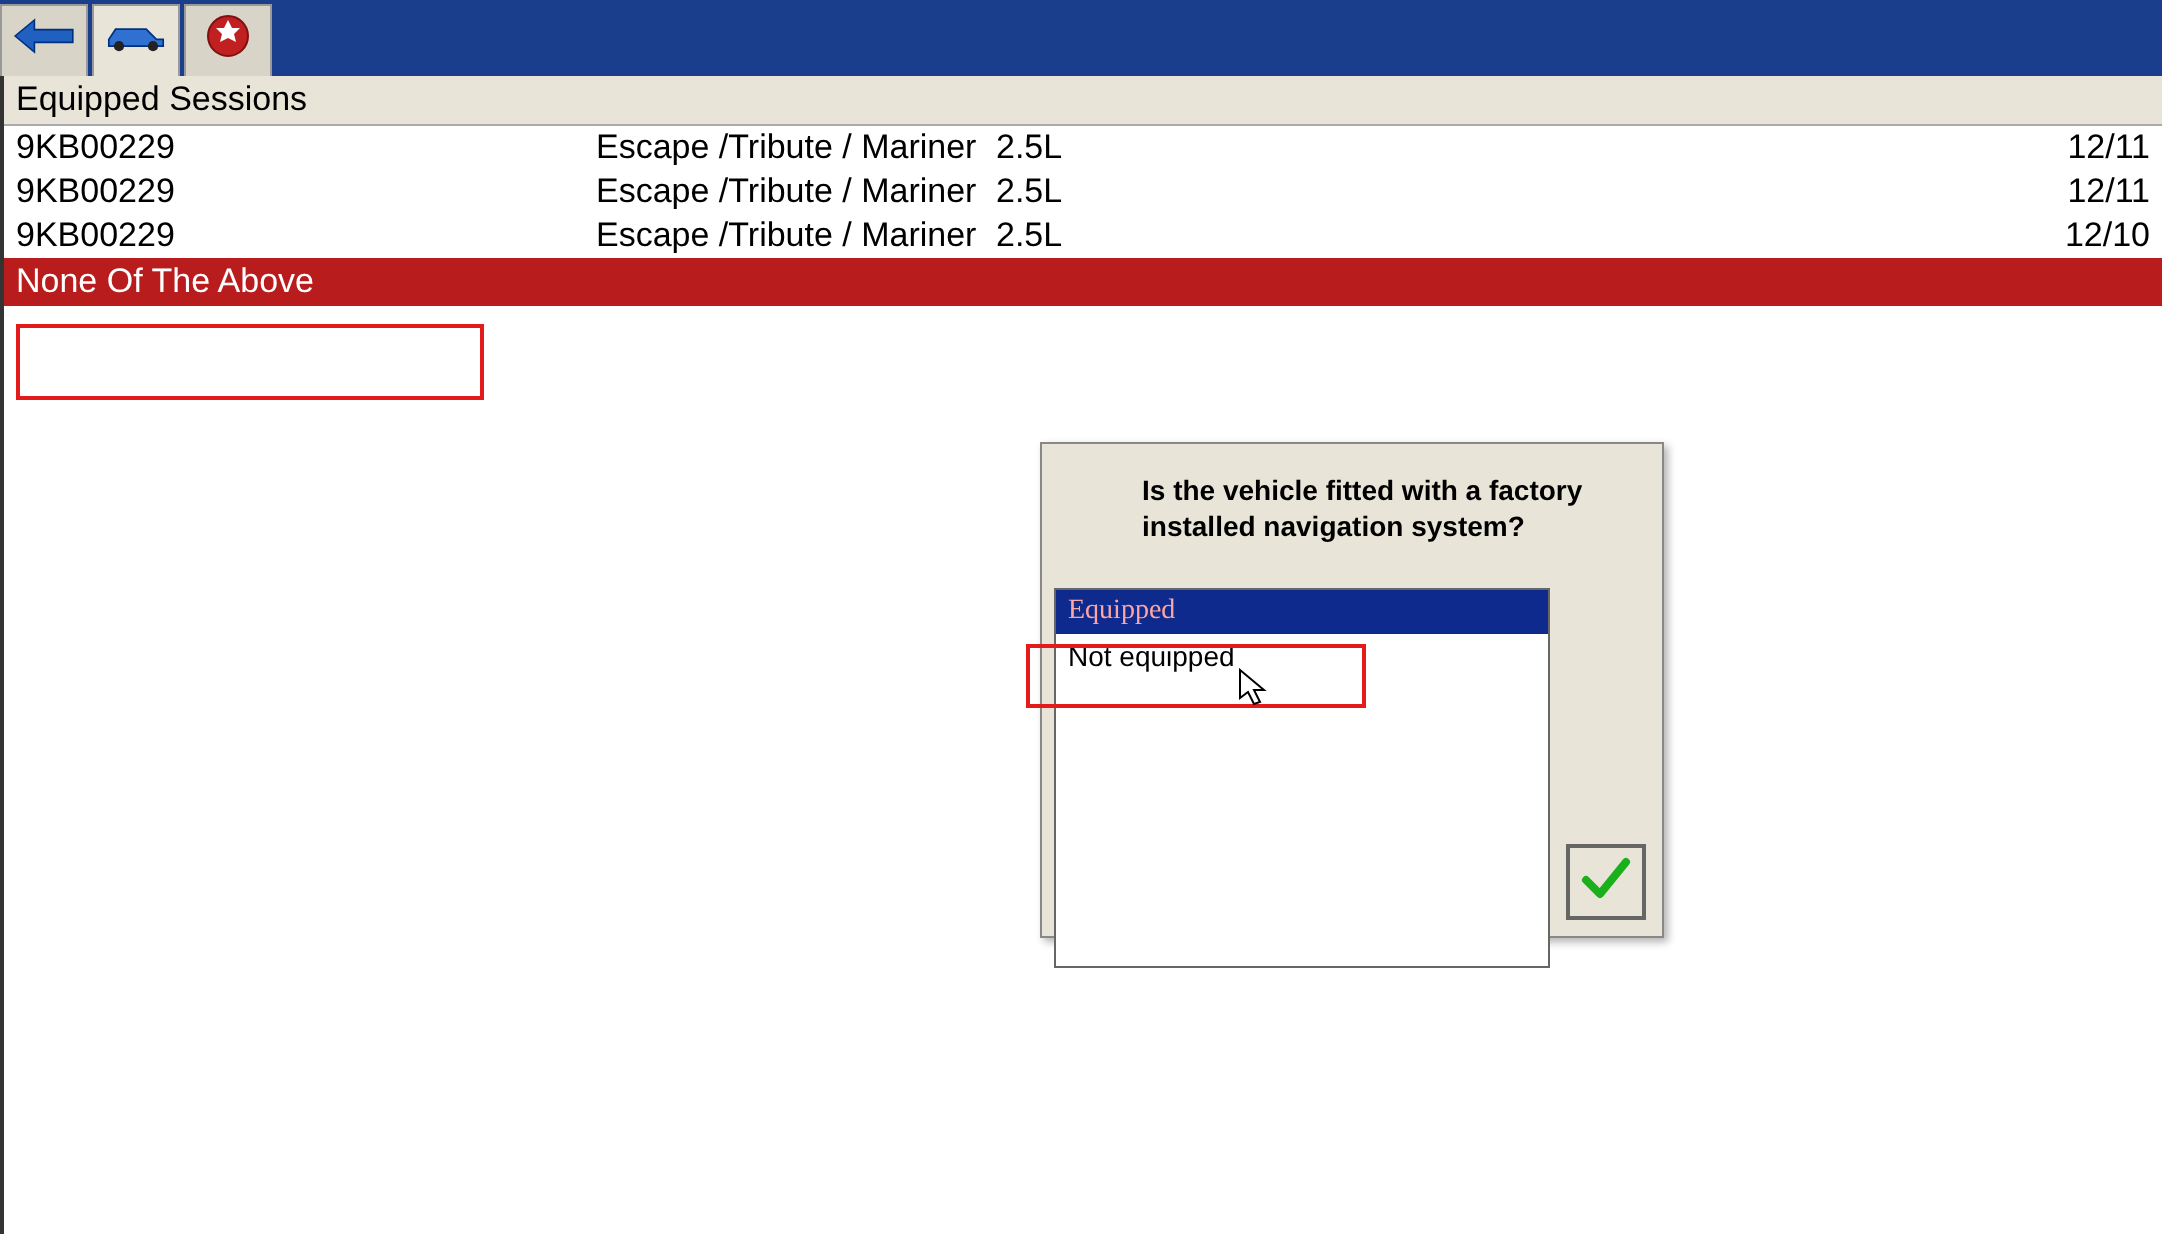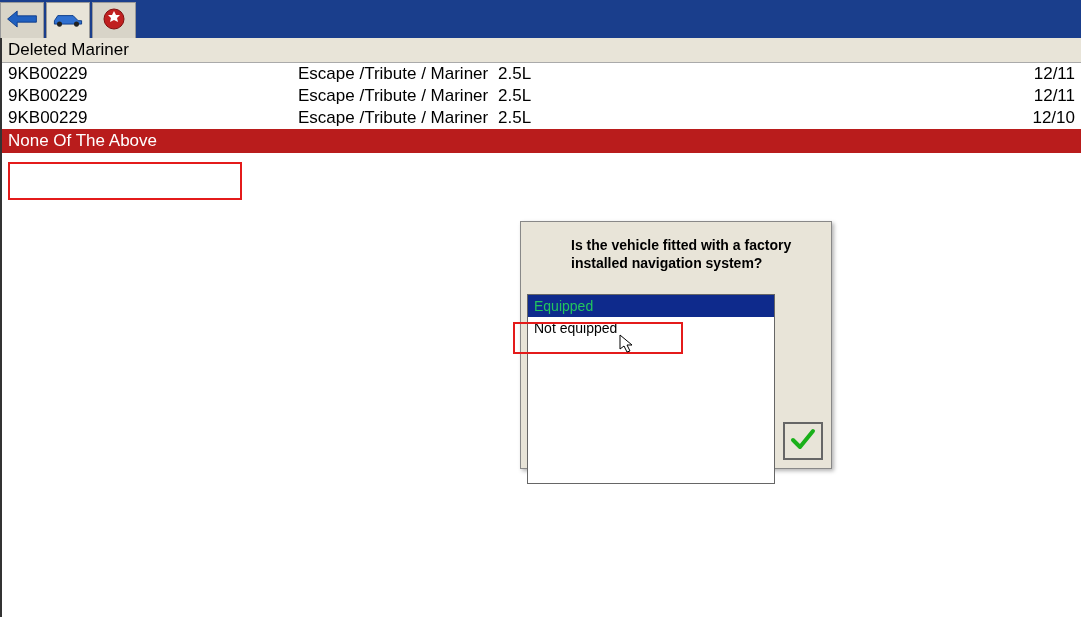--- a/index.html
+++ b/index.html
@@ -110,21 +110,22 @@
       border: 1px solid #666;
     }
     .dialog-option {
       font-size: 14px;
       padding: 3px 6px;
       cursor: pointer;
       color: #000;
     }
     .dialog-option.selected {
       background: #0e2a8c;
-      color: #22c55e;
+      color: #fca5a5;
+      font-family: Liberation Serif, serif;
     }
     .redbox2 {
       position: absolute;
       border: 2px solid #e41b1b;
       left: -8px;
       top: 100px;
       width: 170px;
       height: 32px;
       pointer-events: none;
     }
@@ -178,21 +179,21 @@
         <svg viewBox="0 0 28 28">
             <circle cx="14" cy="14" r="10" fill="#c02020" stroke="#801010"></circle>
             <path d="M14 6 L16 10 L20 10 L17 13 L18 17 L14 15 L10 17 L11 13 L8 10 L12 10 Z" fill="#fff"></path>
           </svg>
       </span>
     </div>
   </div>
 </div>
 
 <div class="content">
-  <div class="section-header">Deleted Mariner</div>
+  <div class="section-header">Equipped Sessions</div>
 
   <div class="session-row">
     <span class="col-vin">9KB00229</span>
     <span class="col-vehicle">Escape /Tribute / Mariner</span>
     <span class="col-engine">2.5L</span>
     <span class="col-date">12/11</span>
   </div>
   <div class="session-row">
     <span class="col-vin">9KB00229</span>
     <span class="col-vehicle">Escape /Tribute / Mariner</span>

